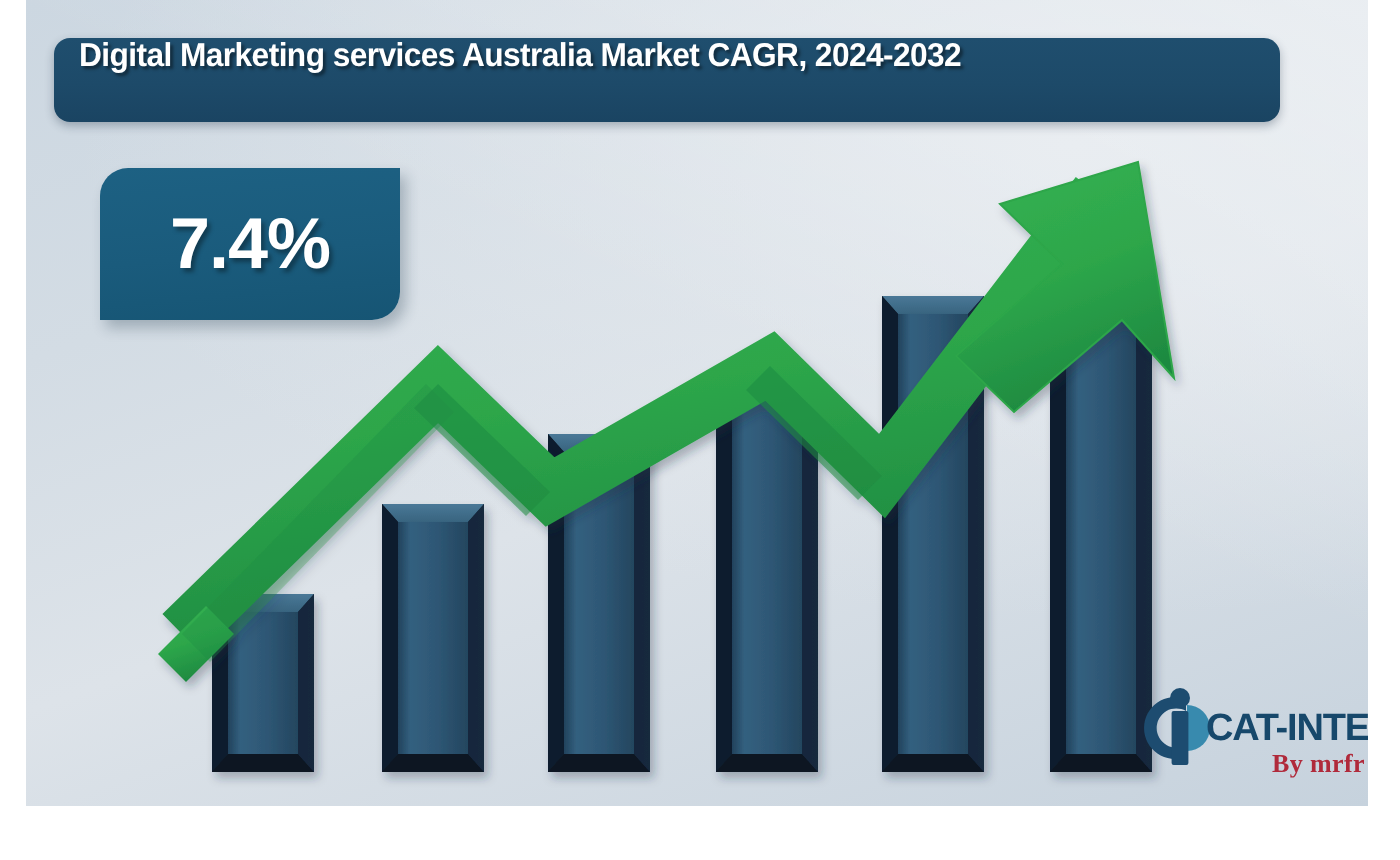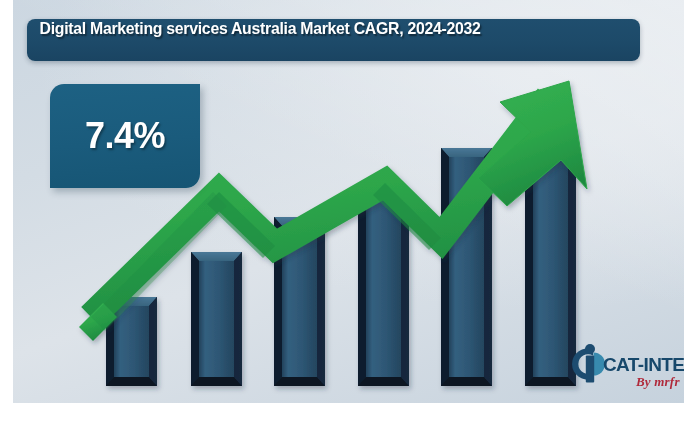--- a/index.html
+++ b/index.html
@@ -65,21 +65,21 @@
     transform: scaleX(0.96);
     transform-origin: left center;
   }
 
   
   .cagr-badge {
     position: absolute;
     left: 37px;
     top: 84px;
     width: 150px;
-    height: 104px;
+    height: 76px;
     background: linear-gradient(175deg, #1c5f80 0%, #1a5b7c 48%, #175madd 100%);
     background: linear-gradient(175deg, #1d6183 0%, #1a5b7c 55%, #165574 100%);
     border-radius: 14px 0 14px 0;
     box-shadow: 3px 4px 7px rgba(25,50,70,0.28);
     z-index: 7;
     display: flex;
     flex-direction: column;
     align-items: center;
     justify-content: center;
   }
@@ -139,21 +139,20 @@
     font-size: 19px;
     letter-spacing: -0.6px;
     white-space: nowrap;
   }
   .logo-tag {
     position: absolute;
     left: 67px;
     top: 33px;
     color: #b02a3b;
     font-family: "Liberation Serif", serif;
-    font-style: italic;
     font-weight: bold;
     font-size: 13px;
     letter-spacing: 0.2px;
     white-space: nowrap;
   }
 </style>
 </head>
 <body>
 
 <div id="infographic">

